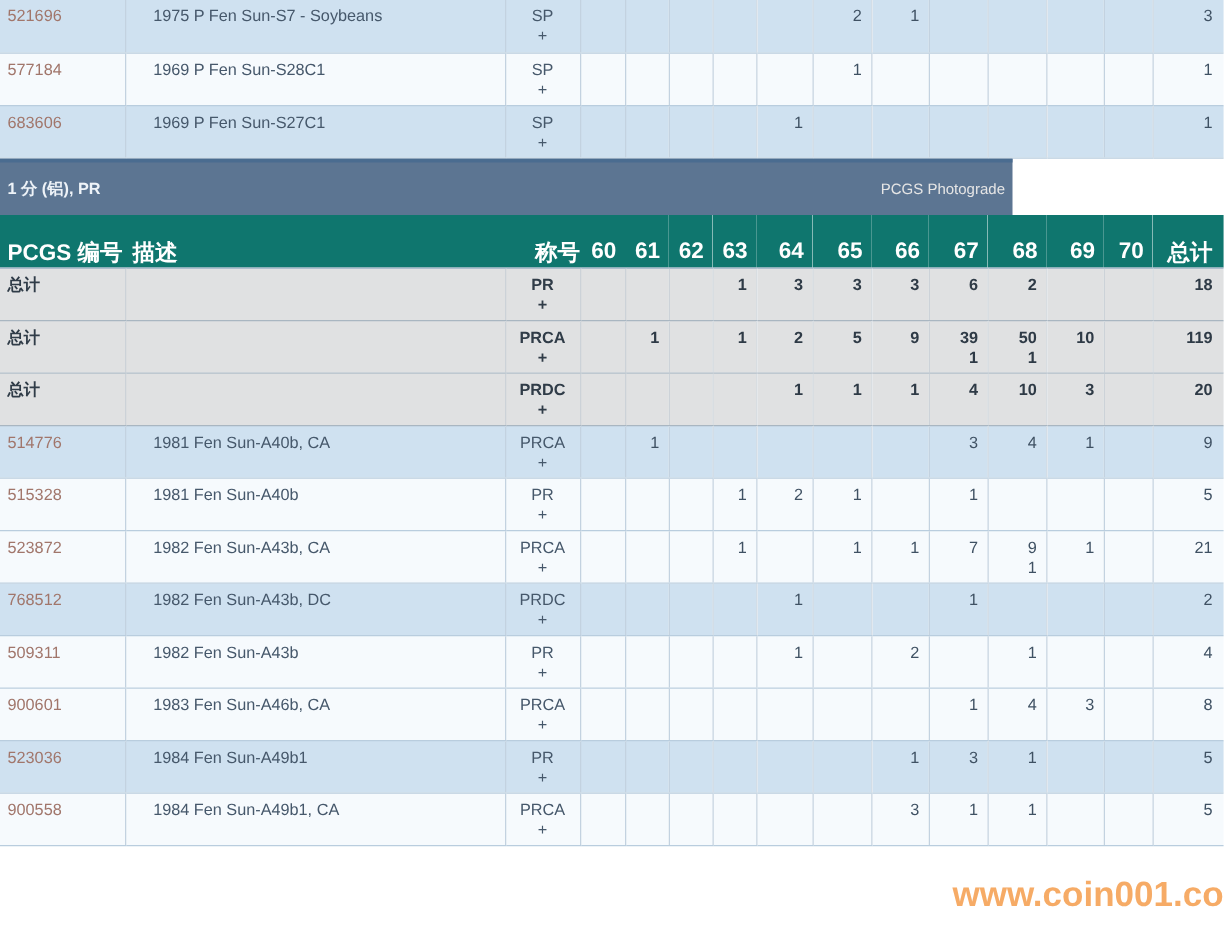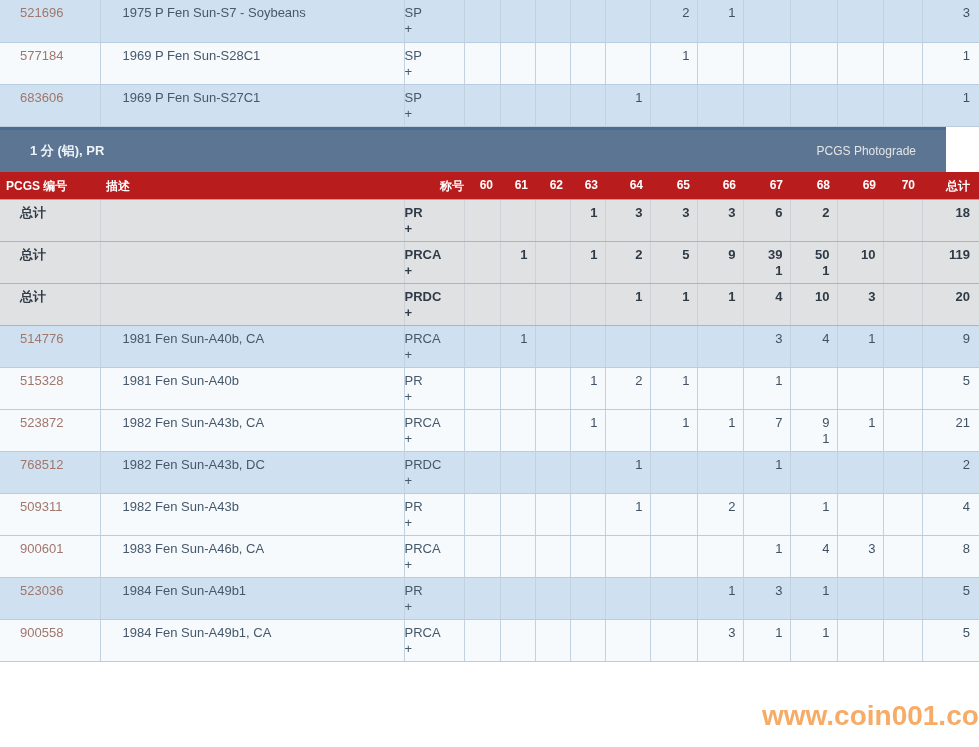--- a/index.html
+++ b/index.html
@@ -13,38 +13,38 @@
 
   td{border-left:1px solid #c3d2e0;border-bottom:1px solid #b9cdde;
      padding-top:5px;font-size:13px;color:#46586b;line-height:16px}
   td:first-child{border-left:none}
 
   tr.blue td{background:#cfe1f0}
   tr.white td{background:#f6fafd}
   tr.grey td{background:#e0e1e2;font-weight:bold;color:#303c48;
              border-left-color:#ccd2d8;border-bottom-color:#a9b6c1}
 
-  .c-id{padding-left:20px}
+  .c-id{padding-left:6px}
   .c-desc{padding-left:22px}
-  .c-desig{}
+  .c-desig{text-align:center}
   .c-num{text-align:right;padding-right:7px;color:#3f5163}
   .c-total{text-align:right;padding-right:9px;color:#3f5163}
   tr.grey .c-num,tr.grey .c-total{color:#2e3a46}
 
   .id-link{color:#a1766b;cursor:pointer}
 
-  th{background:#b91c1c;color:#ffffff;font-size:12px;font-weight:bold;
-     padding-top:6px;border-bottom:1px solid #93a9bd}
+  th{background:#0f766e;color:#ffffff;font-size:18px;font-weight:bold;
+     padding-top:18px;border-bottom:1px solid #93a9bd}
   th.c-id,th.c-desc{text-align:left;padding-left:6px}
   th.c-desig{text-align:right}
   th.c-num{text-align:right;padding-right:7px;color:#fff}
   th.c-total{text-align:right;padding-right:9px;color:#fff}
 
-  .section-bar{width:946px;height:45px;background:#5c7592;border-top:3px solid #4a6c90;
-               display:flex;align-items:center;justify-content:space-between;padding:0 30px}
+  .section-bar{width:810px;height:45px;background:#5c7592;border-top:3px solid #4a6c90;
+               display:flex;align-items:center;justify-content:space-between;padding:0 6px}
   .section-title{color:#eef3f8;font-weight:bold;font-size:13px}
   .photograde-link{color:#e5e5e5;font-size:12px;cursor:pointer}
 
   .watermark{position:absolute;top:700px;left:762px;font-size:28px;font-weight:bold;
              color:rgba(245,167,94,.95);white-space:nowrap;z-index:5}
 </style>
 </head>
 <body>
 
 <table>

